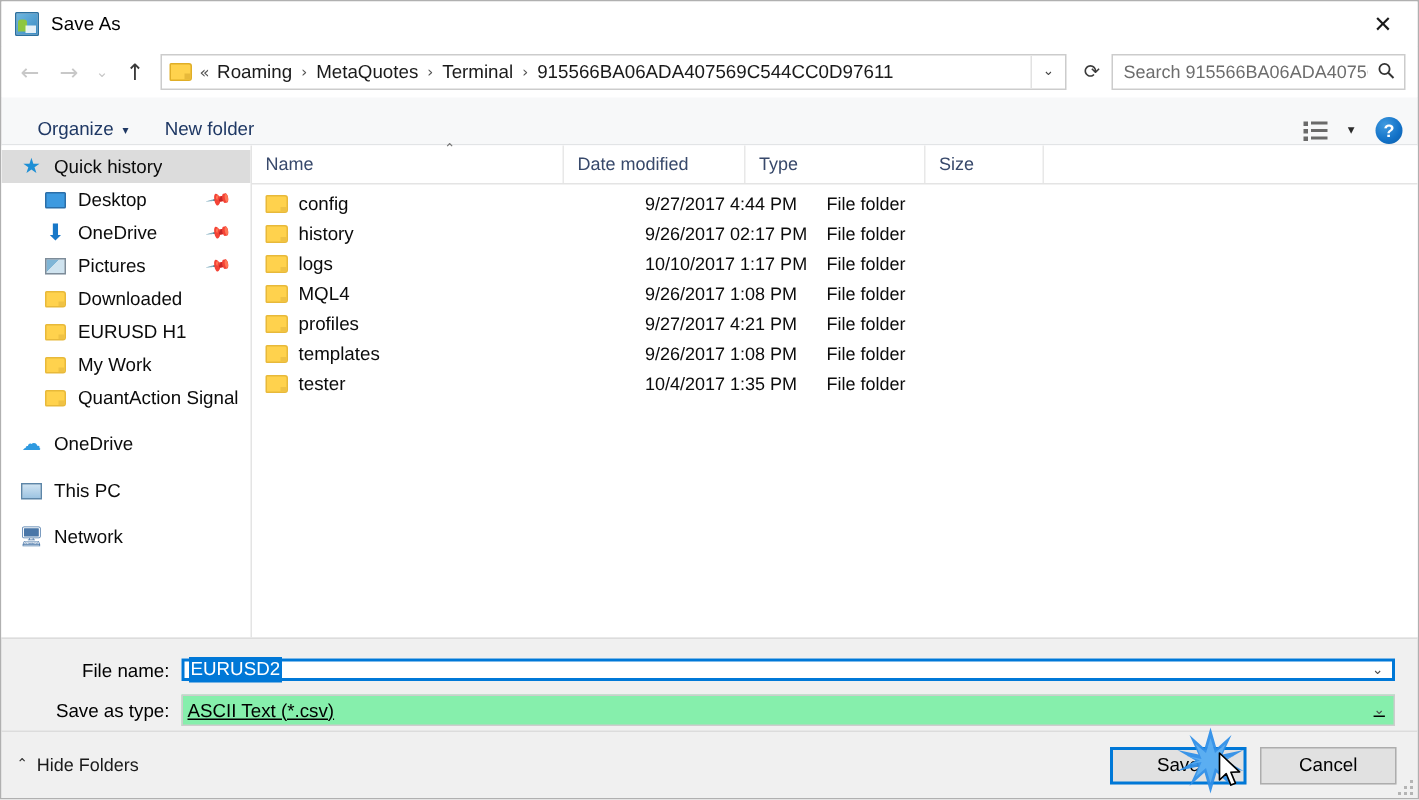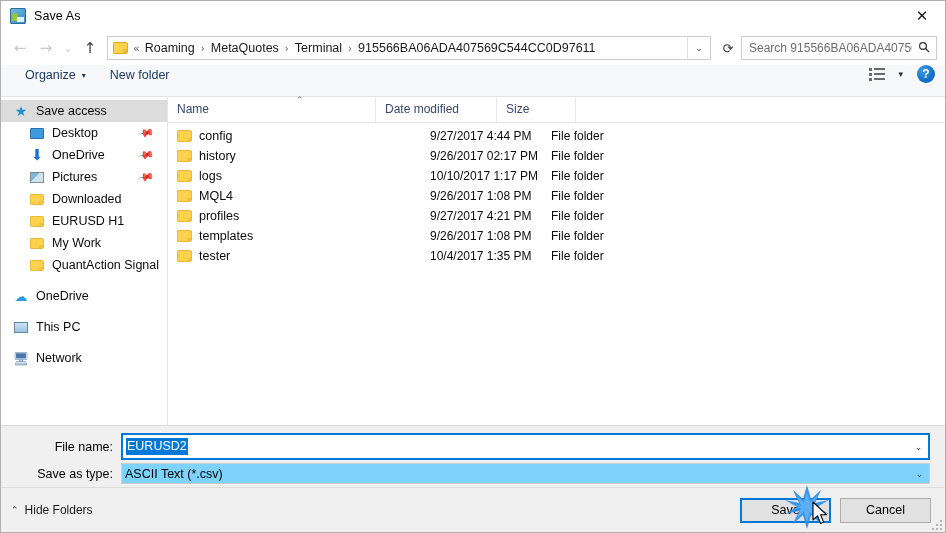--- a/index.html
+++ b/index.html
@@ -143,21 +143,21 @@
     width: 24px; text-align: center;
     font-size: 12px; color: #333;
     font-family: "DejaVu Sans", sans-serif;
   }
 
   
   .cmdbar {
     height: 31px; min-height: 31px;
     background: #f7f8f9;
     border-bottom: 1px solid #e2e4e6;
-    display: flex; align-items: flex-start;
+    display: flex; align-items: flex-end;
     padding: 0 10px 0 16px;
   }
   .cmd-item {
     font-size: 12.5px; color: #1f3864;
     padding: 3px 8px;
     display: flex; align-items: center; gap: 6px;
   }
   .cmd-caret { font-size: 8px; font-family:"DejaVu Sans",sans-serif; color:#1f3864; }
   .cmd-right { margin-left: auto; display: flex; align-items: center; gap: 14px; }
   .viewicon {
@@ -307,22 +307,22 @@
     box-sizing: border-box;
   }
   .combo {
     flex: 1; margin-right: 15px;
     height: 21px;
     display: flex; align-items: center;
     box-sizing: border-box;
     background: #fff;
     border: 1px solid #a0a0a0;
   }
-  .combo.focused { border: 2px solid #0078d7; height: 27px; }
-  .combo.disabled { background: #7dd3fc; border: 1px solid #cdcdcd; }
+  .combo.focused { border: 2px solid #0078d7; height: 15px; }
+  .combo.disabled { background: #86efac; border: 1px solid #cdcdcd; text-decoration: underline; }
   .combo-val {
     flex: 1; font-size: 12.5px; color: #000;
     padding-left: 3px; white-space: nowrap; overflow: hidden;
   }
   .combo-val.selected {
     background: #0078d7; color: #ffffff;
     display: inline-block; flex: none; margin-left: 3px;
     padding: 1px 1px 1px 1px; line-height: 15px;
   }
   .combo-arrow {
@@ -452,21 +452,21 @@
       <div class="help-btn">?</div>
     </div>
   </div>
 
   <div class="body">
 
     <div class="sidebar">
 
       <div class="nav-row selected">
         <span class="ico ic-star">★</span>
-        <span class="nav-label">Save access</span>
+        <span class="nav-label">Quick history</span>
       </div>
 
       <div class="nav-row indent">
         <span class="ico">
             <span class="ic-desktop"></span>
           </span>
         <span class="nav-label">Desktop</span>
         <span class="pin">📌</span>
       </div>
 
@@ -527,20 +527,21 @@
       <div class="nav-row group">
         <span class="ico ic-net">🖥</span>
         <span class="nav-label">Network</span>
       </div>
     </div>
 
     <div class="filepane">
       <div class="colhead">
         <div class="ch ch-name">Name</div>
         <div class="ch ch-date">Date modified</div>
+        <div class="ch ch-type">Type</div>
         <div class="ch ch-size">Size</div>
         <div class="sortcaret">⌃</div>
       </div>
 
       <div class="filelist">
         <div class="frow">
           <div class="fname">
             <span class="ic-folder"></span>
             <span>config</span>
           </div>

